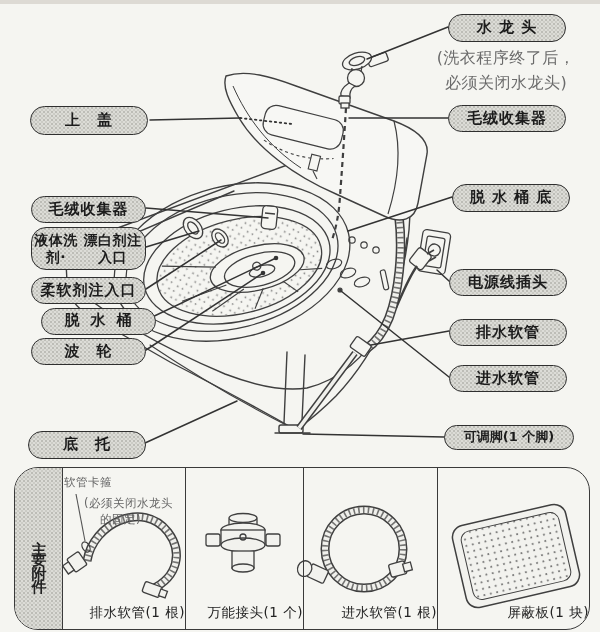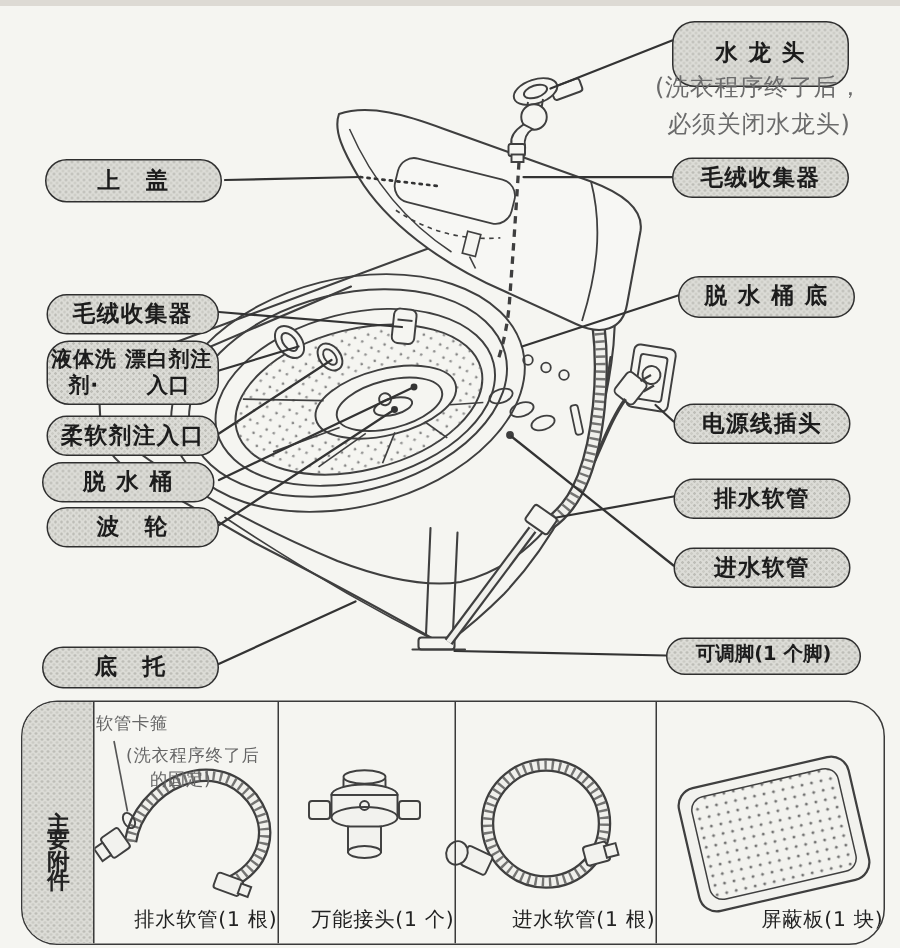--- a/index.html
+++ b/index.html
@@ -219,31 +219,31 @@
   <div class="pill" style="left:31px;top:196px;width:115px;height:27px;">
     <span>毛绒收集器</span>
   </div>
   <div class="pill two" style="left:31px;top:227px;width:115px;height:43px;">
     <span>液体洗剂·</span>
     <span>漂白剂注入口</span>
   </div>
   <div class="pill" style="left:31px;top:277px;width:115px;height:27px;">
     <span>柔软剂注入口</span>
   </div>
-  <div class="pill" style="left:28px;top:308px;width:115px;height:27px;">
+  <div class="pill" style="left:41px;top:308px;width:115px;height:27px;font-family:Liberation Mono, monospace;">
     <span>脱 水 桶</span>
   </div>
   <div class="pill" style="left:31px;top:338px;width:115px;height:27px;">
     <span>波　轮</span>
   </div>
   <div class="pill" style="left:28px;top:431px;width:118px;height:28px;">
     <span>底　托</span>
   </div>
 
-  <div class="pill" style="left:448px;top:14px;width:118px;height:44px;">
+  <div class="pill" style="left:448px;top:14px;width:118px;height:28px;">
     <span>水 龙 头</span>
   </div>
   <div class="note" style="left:428px;top:46px;width:156px;">
     <div>(洗衣程序终了后，</div>
     <div>必须关闭水龙头)</div>
   </div>
   <div class="pill" style="left:448px;top:105px;width:118px;height:27px;">
     <span>毛绒收集器</span>
   </div>
   <div class="pill" style="left:452px;top:184px;width:118px;height:28px;">
@@ -274,16 +274,16 @@
     </div>
     <div class="acc-cell" style="width:134px;">
       <div class="acc-cap">进水软管(1 根)</div>
     </div>
     <div class="acc-cell" style="flex:1;">
       <div class="acc-cap">屏蔽板(1 块)</div>
     </div>
   </div>
 
   <div class="smallnote" style="left:64px;top:475px;">软管卡箍</div>
-  <div class="smallnote" style="left:84px;top:496px;">(洗衣程序终了后</div>
+  <div class="smallnote" style="left:84px;top:496px;">(必须关闭水龙头</div>
   <div class="smallnote" style="left:100px;top:512px;">的固定)</div>
 
 </div>
 
 </body></html>

